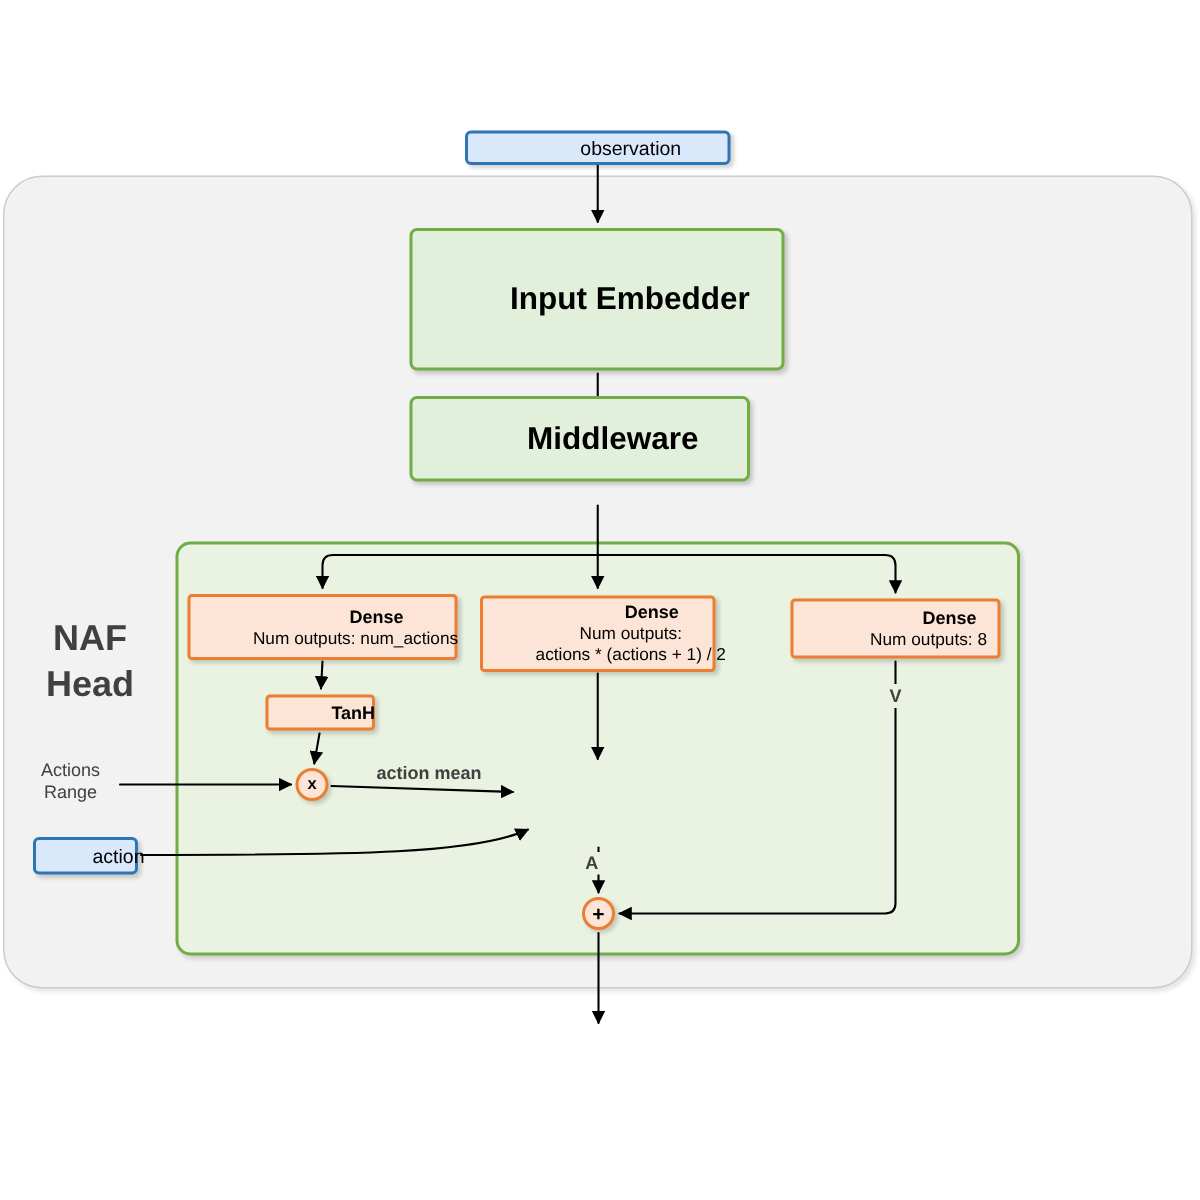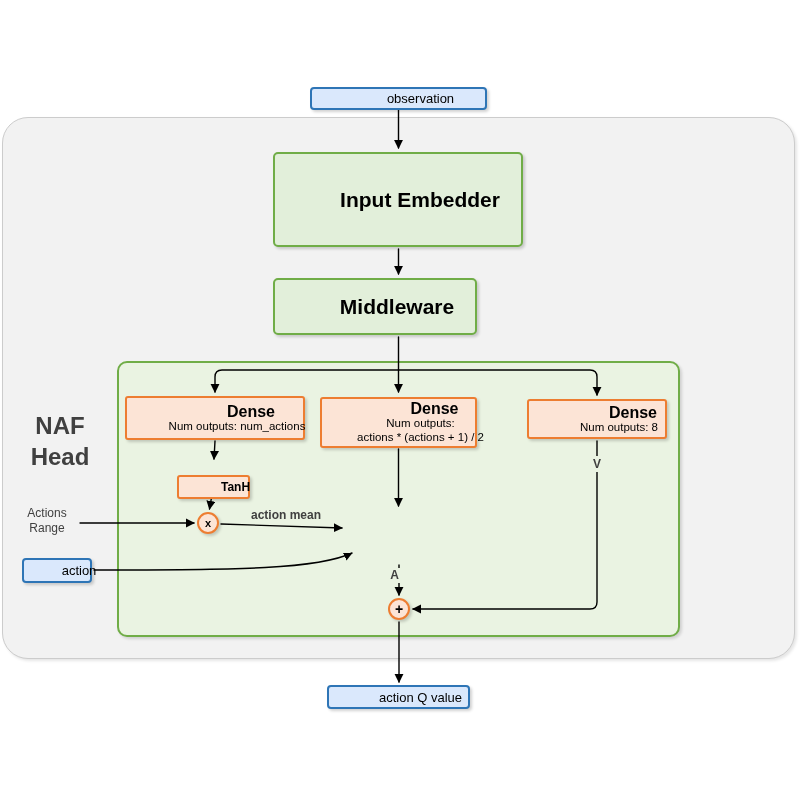--- a/index.html
+++ b/index.html
@@ -20,33 +20,33 @@
   .shadow{box-shadow:2px 2px 3px rgba(0,0,0,0.18);}
   .blue{background:#dae8fc;border:2px solid #2e75b6;border-radius:4px;font-size:13px;}
   .greenbox{background:#e2efda;border:2px solid #70ad47;border-radius:5px;font-weight:bold;font-size:21px;}
   .orangebox{background:#fce4d6;border:2px solid #ed7d31;border-radius:3px;}
   .circle{position:absolute;box-sizing:border-box;display:flex;align-items:center;justify-content:center;
           background:#fce4d6;border:2px solid #ed7d31;border-radius:50%;font-weight:bold;color:#000;}
 
   
   #n-observation{left:310px;top:87px;width:177px;height:23px;}
   #n-embedder{left:273px;top:152px;width:250px;height:95px;text-align:center;}
-  #n-middleware{left:273px;top:278px;width:204px;height:57px;}
+  #n-middleware{left:273px;top:264px;width:227px;height:57px;}
   #n-dense-left{left:125px;top:396px;width:180px;height:44px;}
   #n-dense-mid{left:320px;top:397px;width:157px;height:51px;}
   #n-dense-right{left:527px;top:399px;width:140px;height:40px;}
-  #n-tanh{left:177px;top:463px;width:73px;height:24px;font-weight:bold;font-size:12px;margin-top:12px;}
+  #n-tanh{left:177px;top:463px;width:73px;height:24px;font-weight:bold;font-size:12px;}
   #n-mult{left:197px;top:512px;width:22px;height:22px;font-size:11px;}
   #n-quadratic{left:345px;top:510px;width:108px;height:53px;border-radius:50%;background:#fce4d6;
                border:2px solid #ed7d31;font-weight:bold;font-size:12px;line-height:15px;}
   #n-plus{left:388px;top:598px;width:22px;height:22px;font-size:14px;}
   #n-action{left:22px;top:558px;width:70px;height:25px;justify-content:center;}
   #n-actionq{left:327px;top:685px;width:143px;height:24px;}
 
-  .dense-title{font-weight:bold;font-size:16px;line-height:15px;margin-left:28px;}
+  .dense-title{font-weight:bold;font-size:12px;line-height:15px;margin-left:28px;}
   .dense-sub{font-size:11.5px;line-height:14px;white-space:nowrap;}
 
   
   .lbl{position:absolute;color:#404040;}
   #l-naf{left:16px;top:410px;width:88px;text-align:center;font-size:24px;font-weight:bold;line-height:31px;}
   #l-range{left:14px;top:506px;width:66px;text-align:center;font-size:12px;line-height:15px;}
   #l-mean{left:236px;top:508px;width:100px;text-align:center;font-size:12px;font-weight:bold;}
   #l-A{left:386px;top:568px;width:17px;text-align:center;font-size:12px;font-weight:bold;background:#eaf3e2;line-height:15px;}
   #l-V{left:588px;top:456px;width:18px;text-align:center;font-size:12px;font-weight:bold;background:#eaf3e2;line-height:16px;}
 </style>
@@ -120,23 +120,20 @@
 
 
   <div class="circle shadow" id="n-plus">
     <span>+</span>
   </div>
 
   <div class="node blue shadow" id="n-action">
     <span>action</span>
   </div>
 
-  <div class="node blue shadow" id="n-actionq">
-    <span>action Q value</span>
-  </div>
 
   <div class="lbl" id="l-naf">
     <div>NAF</div>
     <div>Head</div>
   </div>
 
   <div class="lbl" id="l-range">
     <div>Actions</div>
     <div>Range</div>
   </div>

